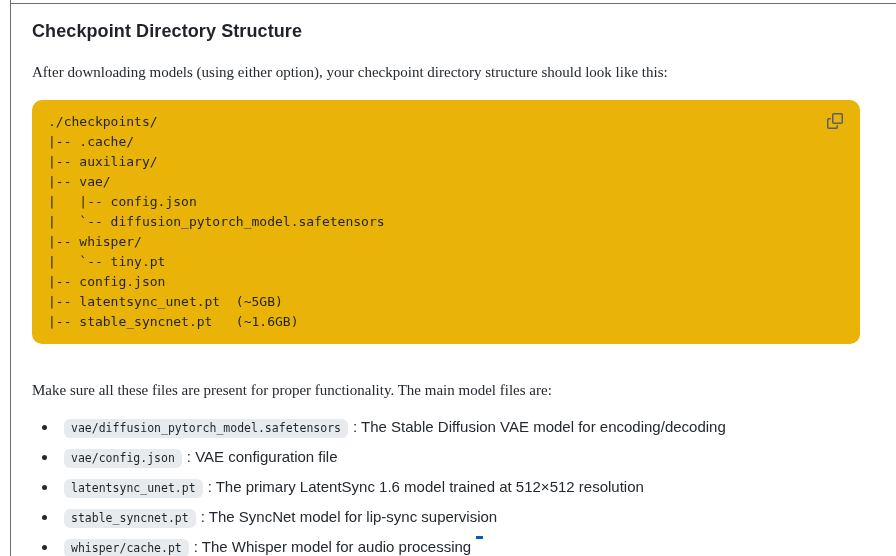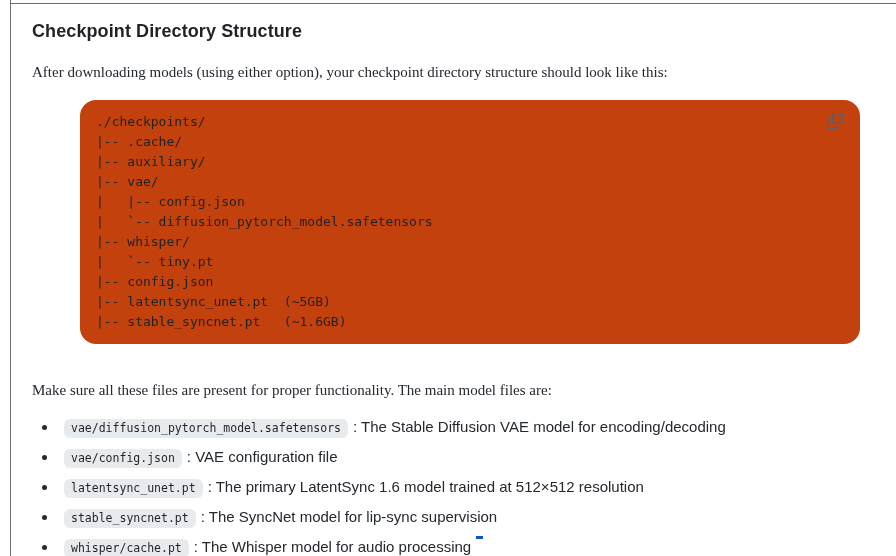--- a/index.html
+++ b/index.html
@@ -30,24 +30,23 @@
     letter-spacing: 0.1px;
   }
   p.para {
     margin: 20px 0 0 0;
     font-size: 15px; line-height: 20px; font-family: Liberation Serif, serif;
   }
   p.para-outro { margin-top: 36px; }
   .code-block {
     position: relative;
     margin-top: 18px;
-    background: #c2410c;
-    border-radius: 16px;
+    background: #eab308;
+    border-radius: 10px;
     padding: 12px 16px;
-    margin-left: 48px;
   }
   .code-block pre {
     margin: 0;
     font-family: "DejaVu Sans Mono", monospace;
     font-size: 13px; line-height: 20px;
     color: #1f2328;
     white-space: pre;
   }
   .copy-btn {
     position: absolute; top: 8px; right: 12px;

